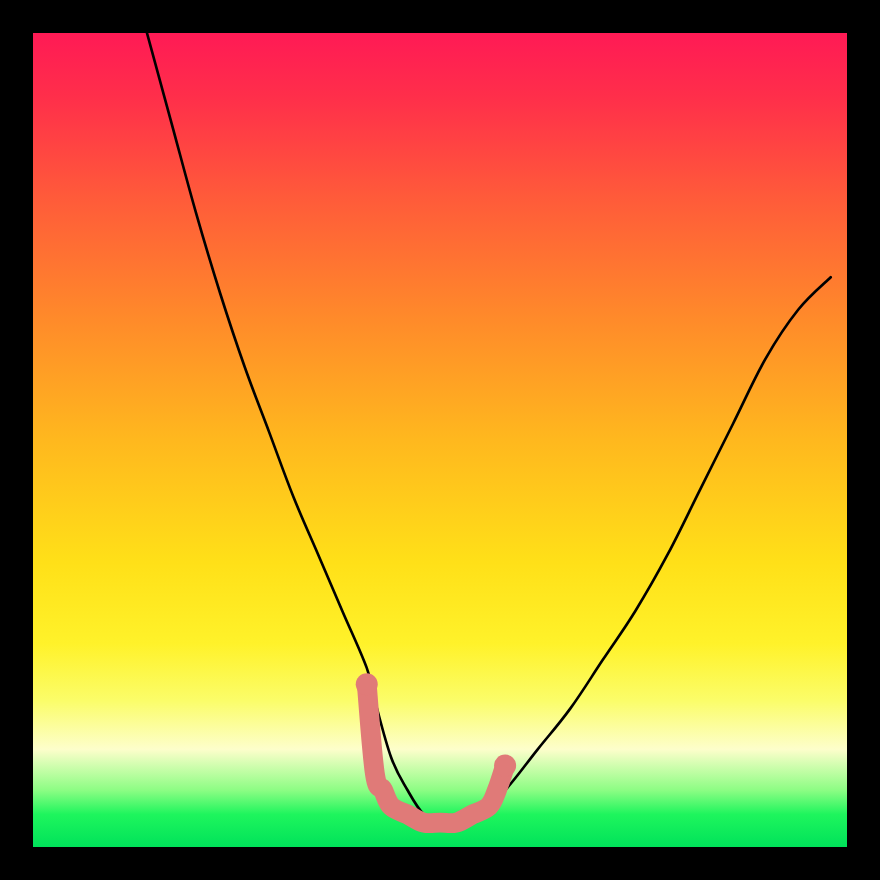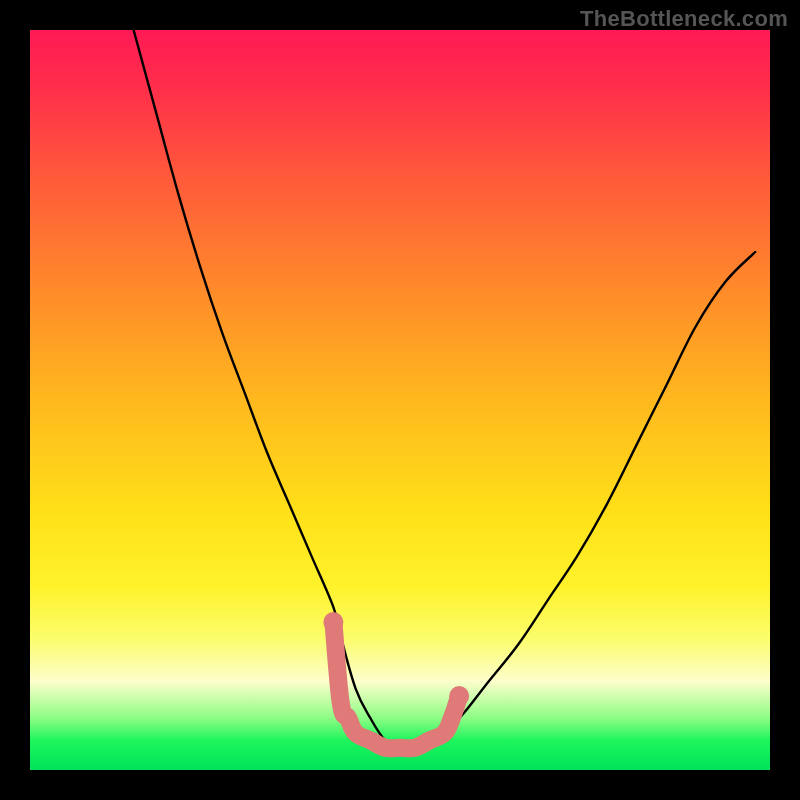--- a/index.html
+++ b/index.html
@@ -71,14 +71,13 @@
         <path id="curve-path" fill="none" stroke="#000000" stroke-width="2.4" stroke-linecap="round" stroke-linejoin="round" d="M 103.60000000000001 0 C 107.596 14.651999999999996, 117.808 52.09599999999999, 125.80000000000001 81.39999999999998 C 133.792 110.70399999999997, 140.008 134.82799999999997, 148 162.79999999999995 C 155.992 190.77199999999993, 162.20800000000003 211.49199999999993, 170.20000000000002 236.79999999999995 C 178.192 262.10799999999995, 184.40800000000002 280.75600000000003, 192.4 303.40000000000003 C 200.392 326.04400000000004, 206.608 341.28799999999995, 214.6 362.59999999999997 C 222.59199999999998 383.912, 228.80800000000002 401.82, 236.8 421.8 C 244.792 441.78000000000003, 251.008 454.95200000000006, 259 473.6 C 266.992 492.248, 273.20799999999997 506.75199999999995, 281.2 525.4 C 289.192 544.048, 298.07199999999995 562.548, 303.4 577.2 C 308.728 591.8520000000001, 306.80400000000003 592.1479999999999, 310.8 606.8 C 314.796 621.452, 320.272 643.948, 325.6 658.6 C 330.92800000000005 673.2520000000001, 335.07200000000006 678.8760000000001, 340.40000000000003 688.2 C 345.728 697.524, 349.872 705.072, 355.2 710.4 C 360.52799999999996 715.728, 364.67199999999997 716.468, 370 717.8 C 375.32800000000003 719.132, 379.472 719.132, 384.8 717.8 C 390.12800000000004 716.468, 394.272 714.396, 399.6 710.4 C 404.92800000000005 706.404, 409.07200000000006 699.596, 414.40000000000003 695.6 C 419.728 691.604, 421.20799999999997 696.192, 429.2 688.2 C 437.192 680.2080000000001, 448.144 664.5200000000001, 458.8 651.2 C 469.456 637.88, 477.744 628.8520000000001, 488.40000000000003 614.2 C 499.05600000000004 599.548, 507.344 585.784, 518 569.8 C 528.656 553.8159999999999, 536.944 542.716, 547.6 525.4 C 558.2560000000001 508.084, 566.5440000000001 493.58000000000004, 577.2 473.6 C 587.856 453.62, 596.144 435.712, 606.8 414.4 C 617.4559999999999 393.08799999999997, 625.7439999999999 376.512, 636.4 355.2 C 647.056 333.888, 655.344 314.648, 666 296 C 676.656 277.352, 684.944 264.91999999999996, 695.5999999999999 251.59999999999997 C 706.2559999999999 238.27999999999997, 719.872 227.328, 725.1999999999999 222"></path>
       </g>
       <g>
         <path id="highlight-path" fill="none" stroke="#e07a78" stroke-width="18" stroke-linecap="round" stroke-linejoin="round" d="M 303.4 592 C 304.73199999999997 606.652, 308.136 656.084, 310.8 673.4 C 313.464 690.716, 315.536 682.8720000000001, 318.2 688.2 C 320.864 693.528, 321.60400000000004 699.004, 325.6 703 C 329.596 706.996, 335.07200000000006 707.736, 340.40000000000003 710.4 C 345.728 713.064, 349.872 716.468, 355.2 717.8 C 360.52799999999996 719.132, 364.67199999999997 717.8, 370 717.8 C 375.32800000000003 717.8, 379.472 719.132, 384.8 717.8 C 390.12800000000004 716.468, 394.272 713.064, 399.6 710.4 C 404.92800000000005 707.736, 410.40400000000005 706.996, 414.40000000000003 703 C 418.396 699.004, 419.13599999999997 694.86, 421.79999999999995 688.2 C 424.46399999999994 681.5400000000001, 427.868 669.996, 429.2 666"></path>
         <circle id="hl-start" r="10" fill="#e07a78" cx="303.4" cy="592"></circle>
         <circle id="hl-end" r="10" fill="#e07a78" cx="429.2" cy="666"></circle>
       </g>
     </svg>
 
   </div>
-  <div class="watermark">TheBottleneck.com</div>
 </div>
 
 </body></html>

